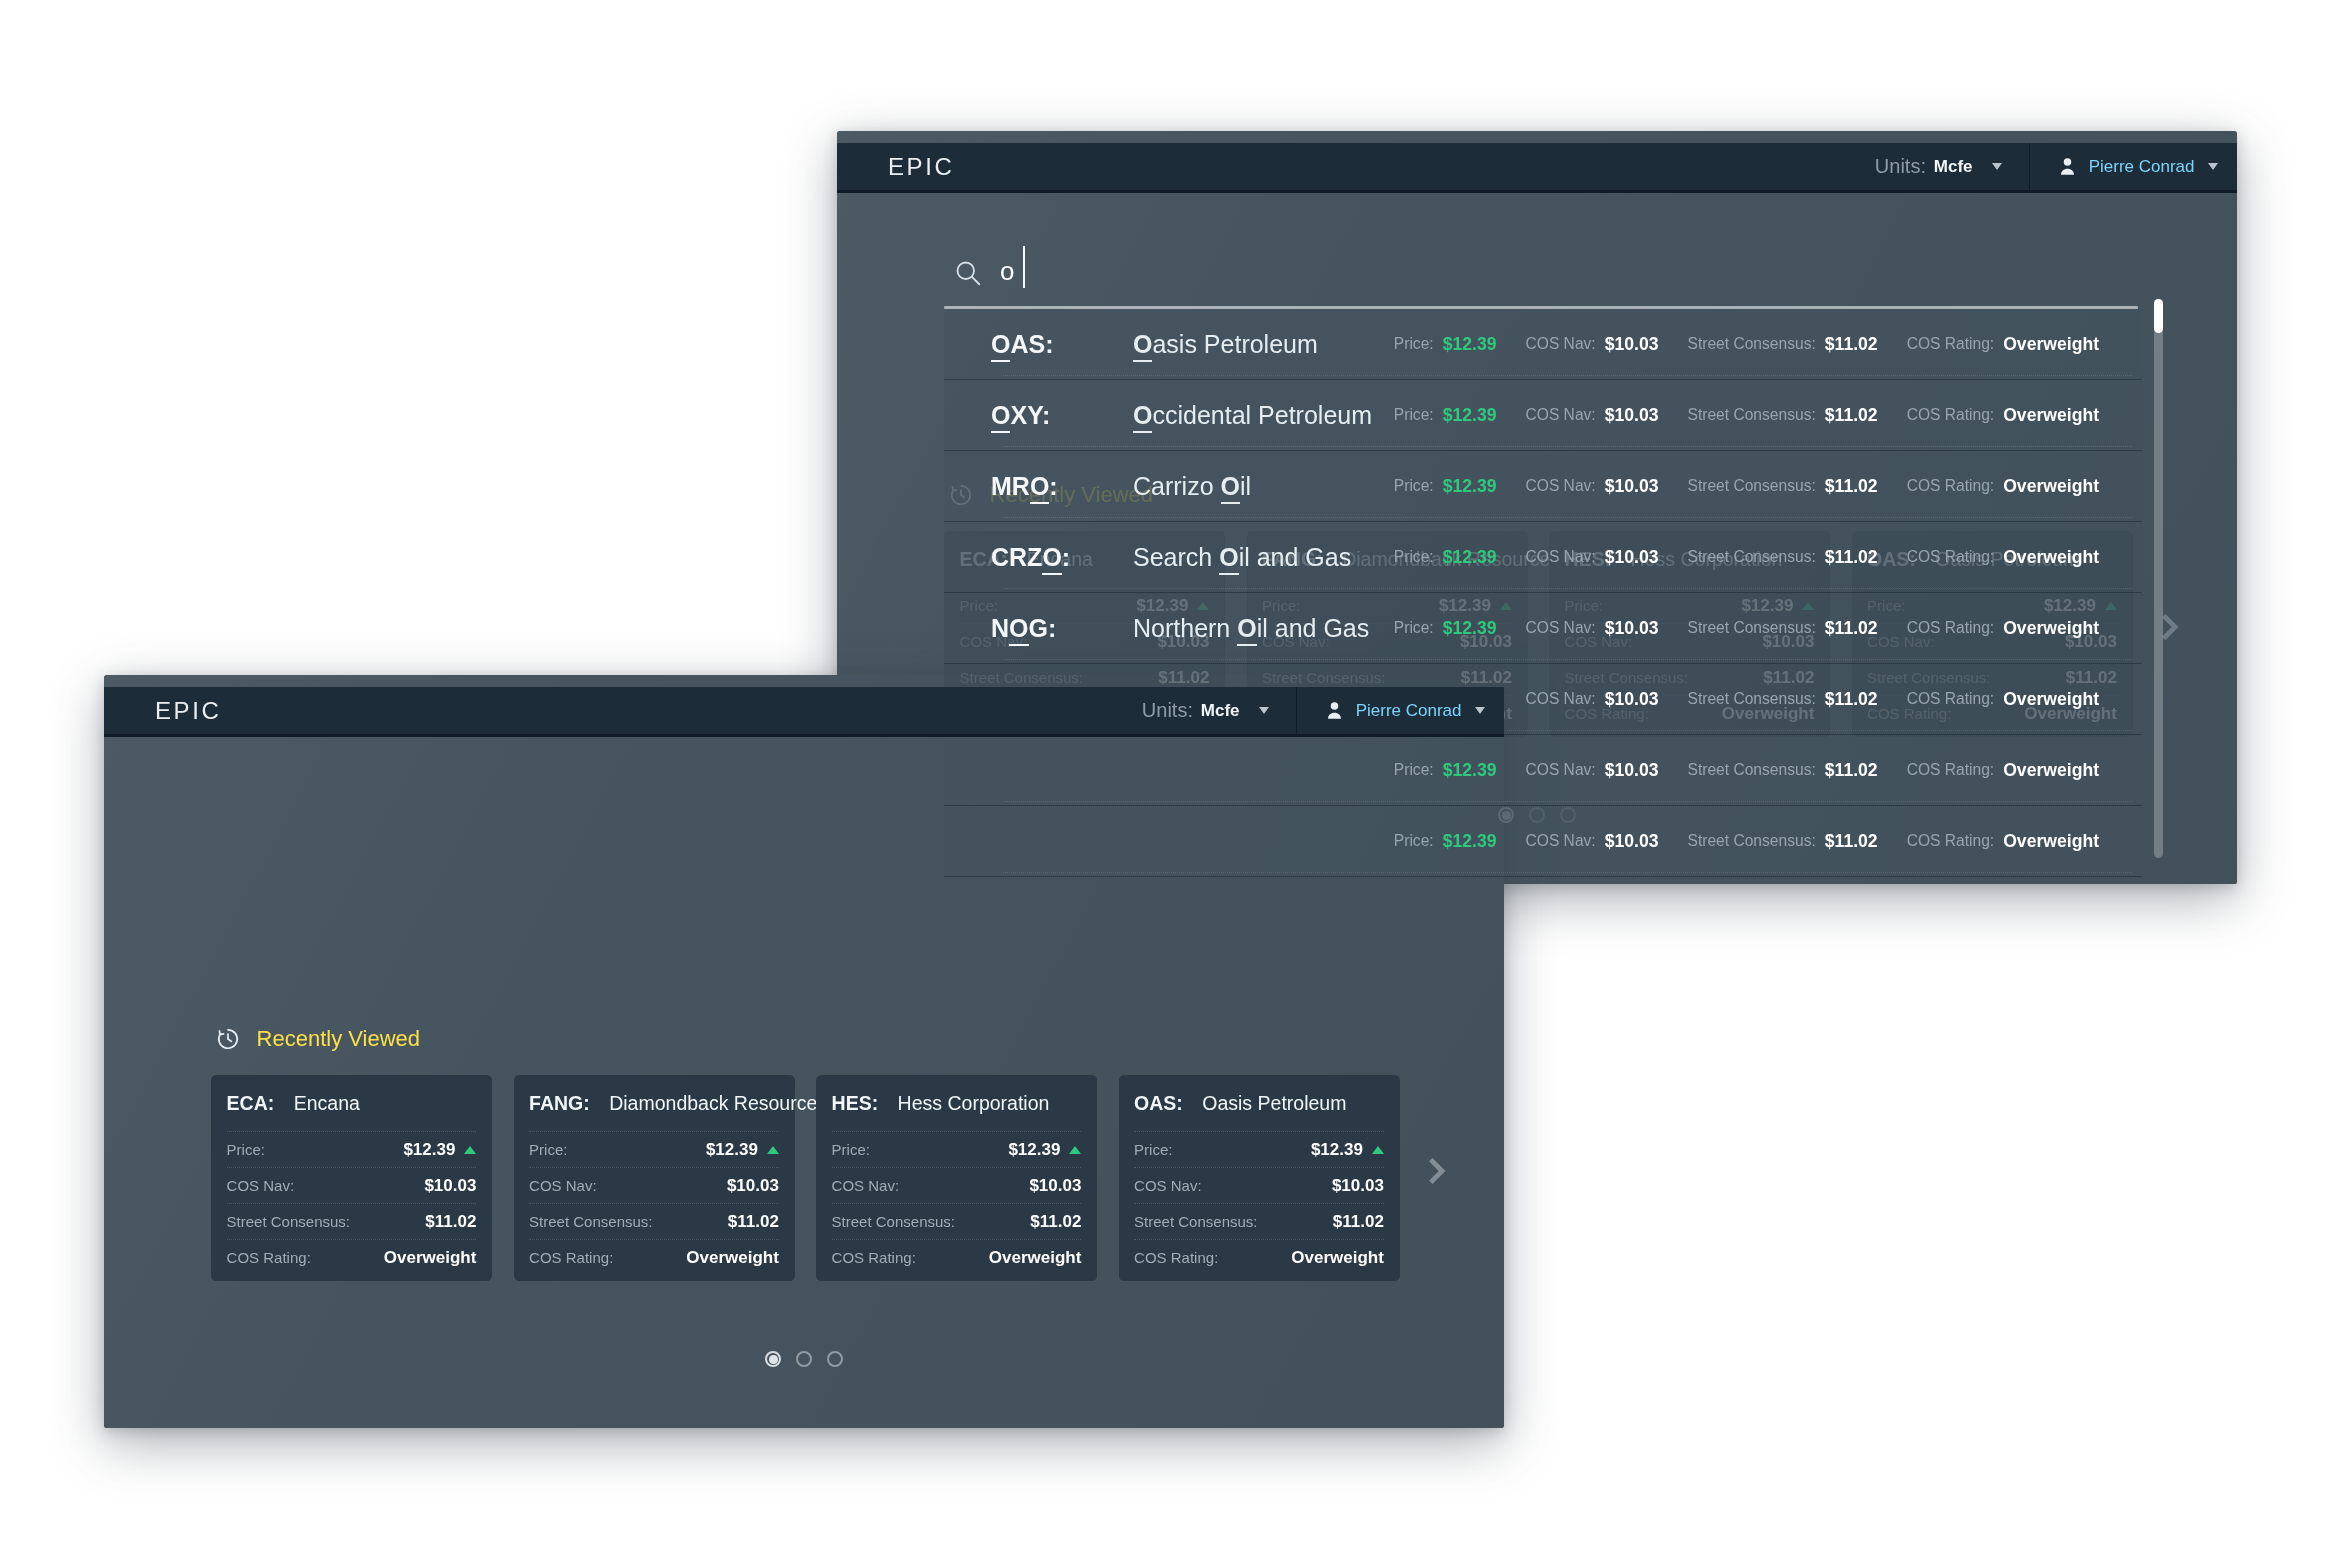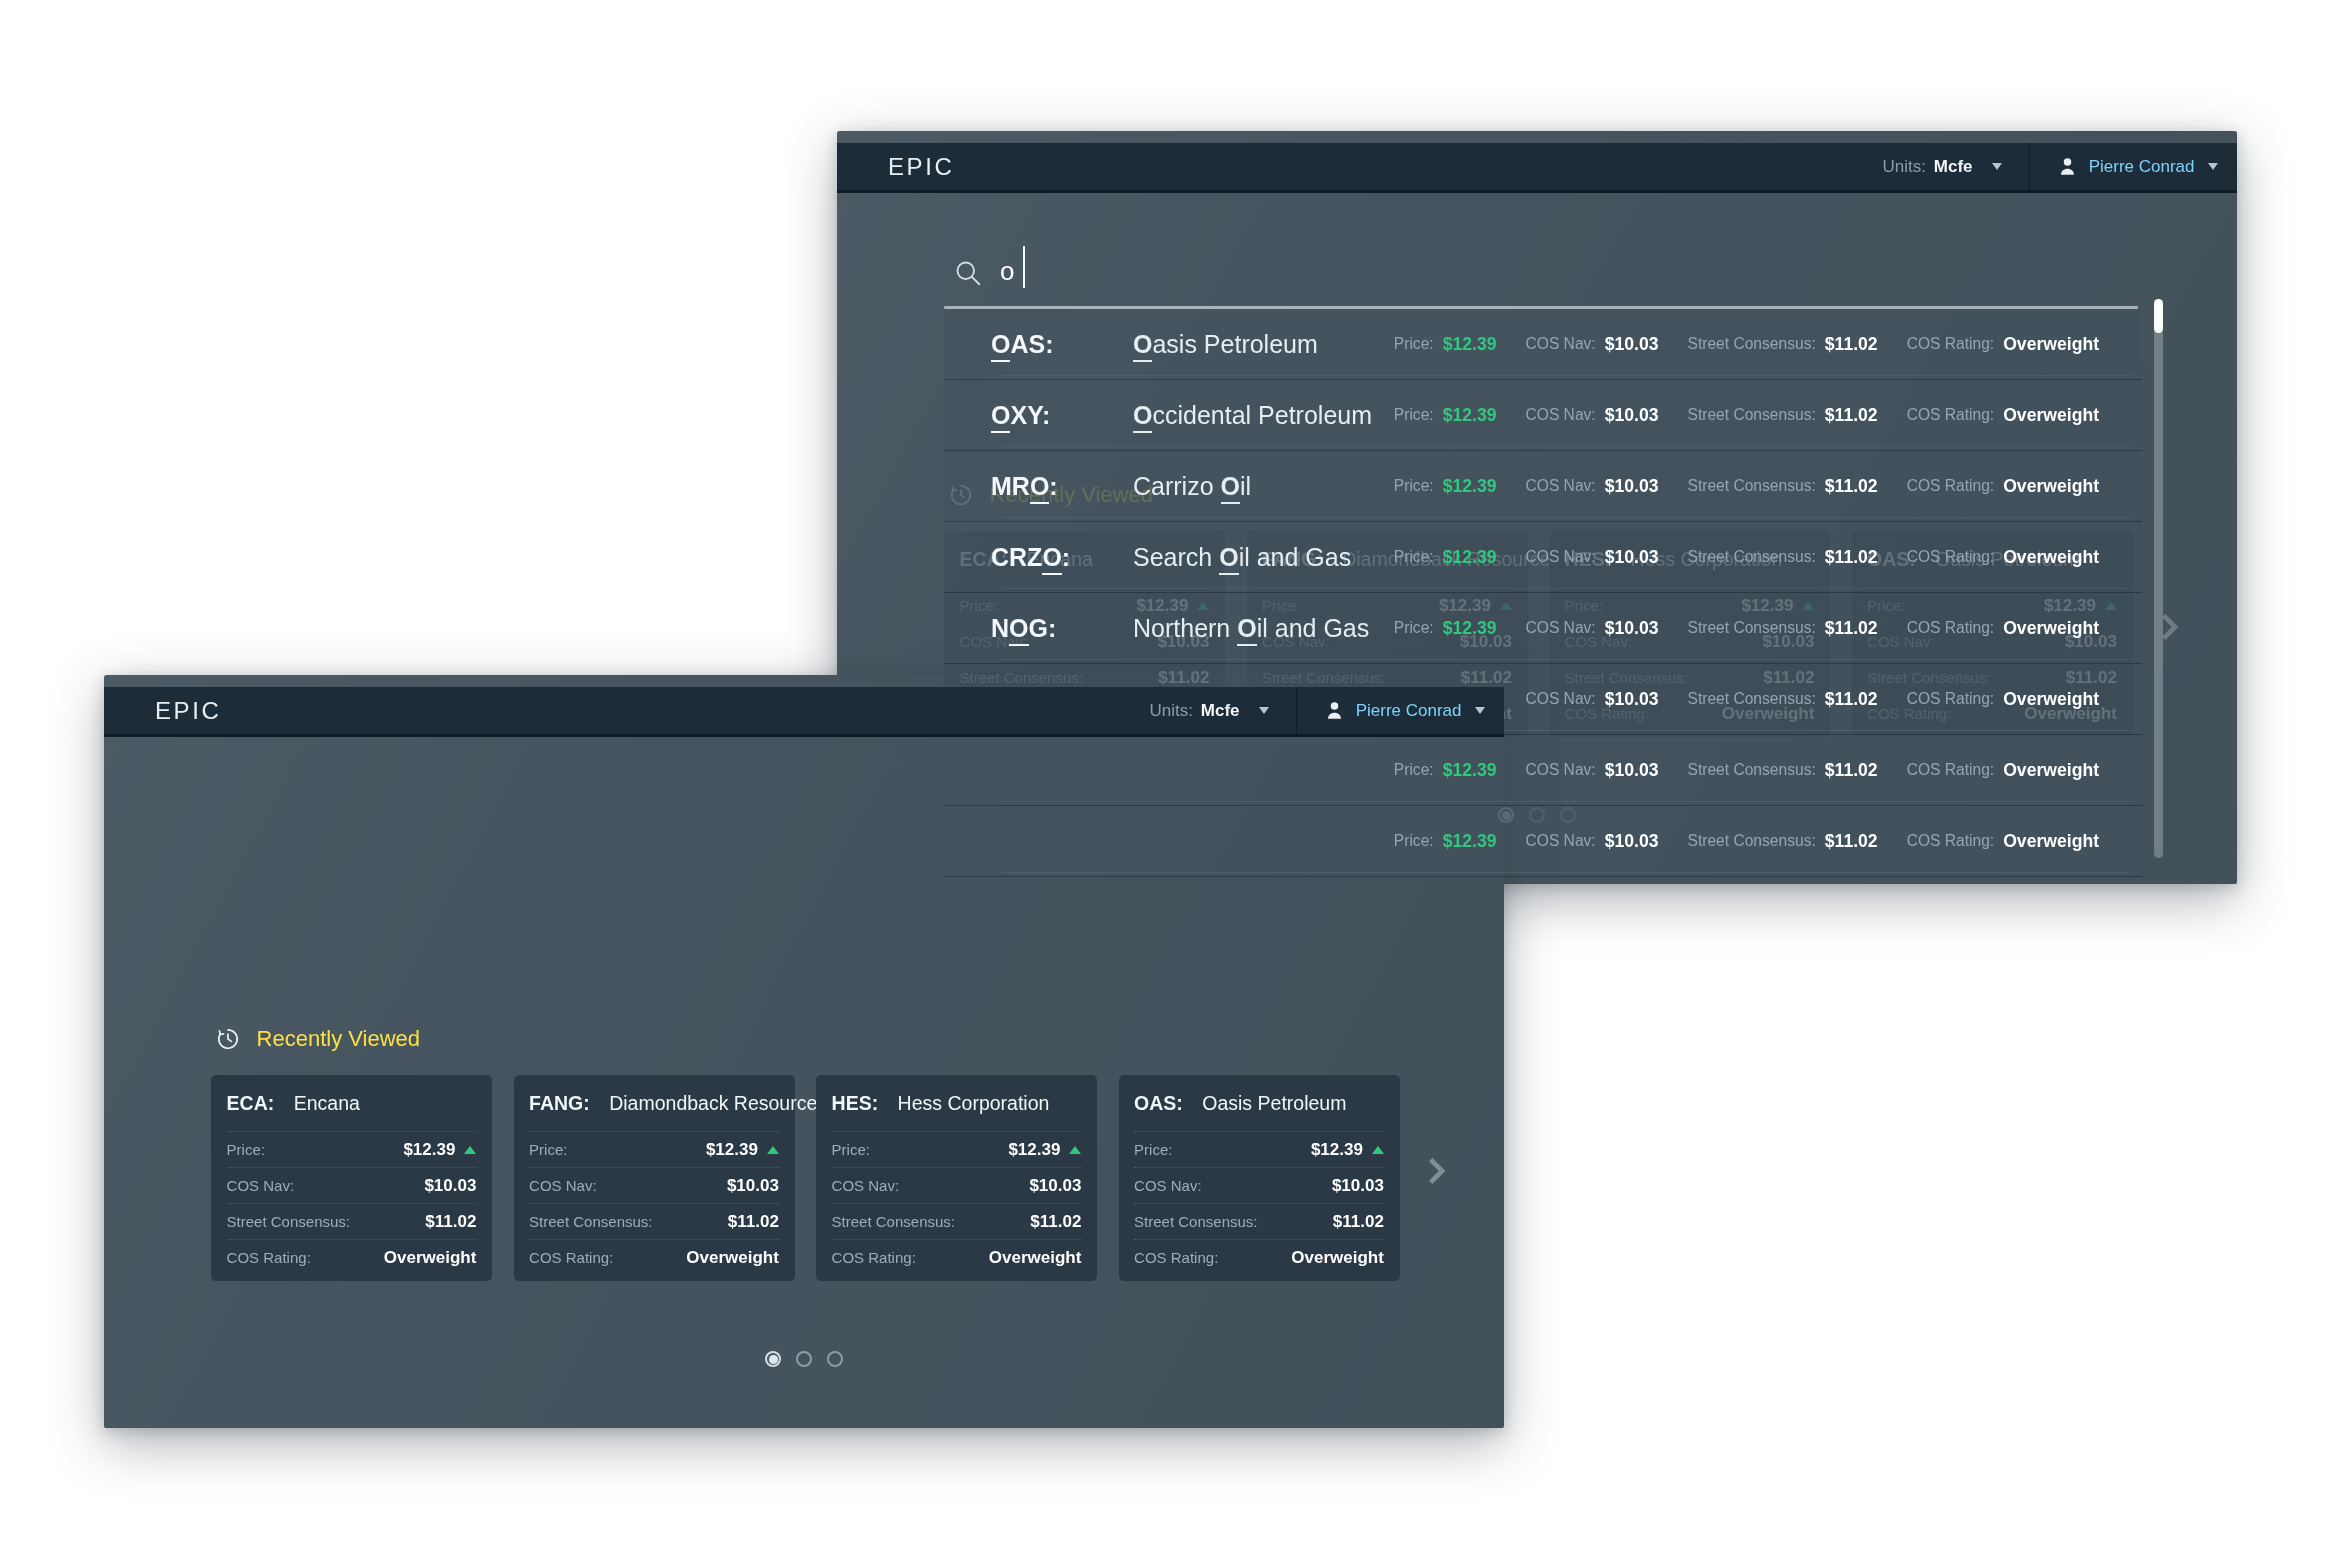--- a/index.html
+++ b/index.html
@@ -12,21 +12,21 @@
   .window::before{content:"";position:absolute;inset:0;pointer-events:none;
           background:linear-gradient(118deg,rgba(255,255,255,.035) 0%,rgba(255,255,255,0) 34%,rgba(0,0,0,.045) 100%);}
   .win-back{left:837px;top:131px;}
   .win-front{left:104px;top:675px;}
 
   .topbar{position:absolute;left:0;top:12px;right:0;height:47px;background:#1d2c39;
           border-bottom:3.3px solid #0f1b26;display:flex;align-items:center;z-index:30;}
   .brand{margin-left:51px;font-size:24px;letter-spacing:2.6px;font-weight:300;color:#e9eff2;}
   .topbar-right{margin-left:auto;display:flex;align-items:center;height:100%;padding-right:19.5px;}
   .units{display:flex;align-items:center;cursor:pointer;}
-  .units .lbl{color:#8e9ca7;font-size:17px;margin-right:7.8px;}
+  .units .lbl{color:#8e9ca7;font-size:20px;margin-right:7.8px;}
   .units .val{color:#f2f6f8;font-size:17px;font-weight:700;}
   .caret-down{width:0;height:0;border-left:5.9px solid transparent;border-right:5.9px solid transparent;
           border-top:7.2px solid #b9c4cc;margin-left:19.5px;}
   .tb-divider{width:1.3px;height:100%;background:rgba(8,16,24,.55);margin-left:27px;}
   .usermenu{display:flex;align-items:center;margin-left:27px;cursor:pointer;}
   .usermenu .uname{color:#7dd3fc;font-size:17px;margin:0 10.4px;}
   .usermenu .caret-down{margin-left:2.6px;}
 
   .content{position:absolute;left:0;top:50px;right:0;bottom:0;}
 

